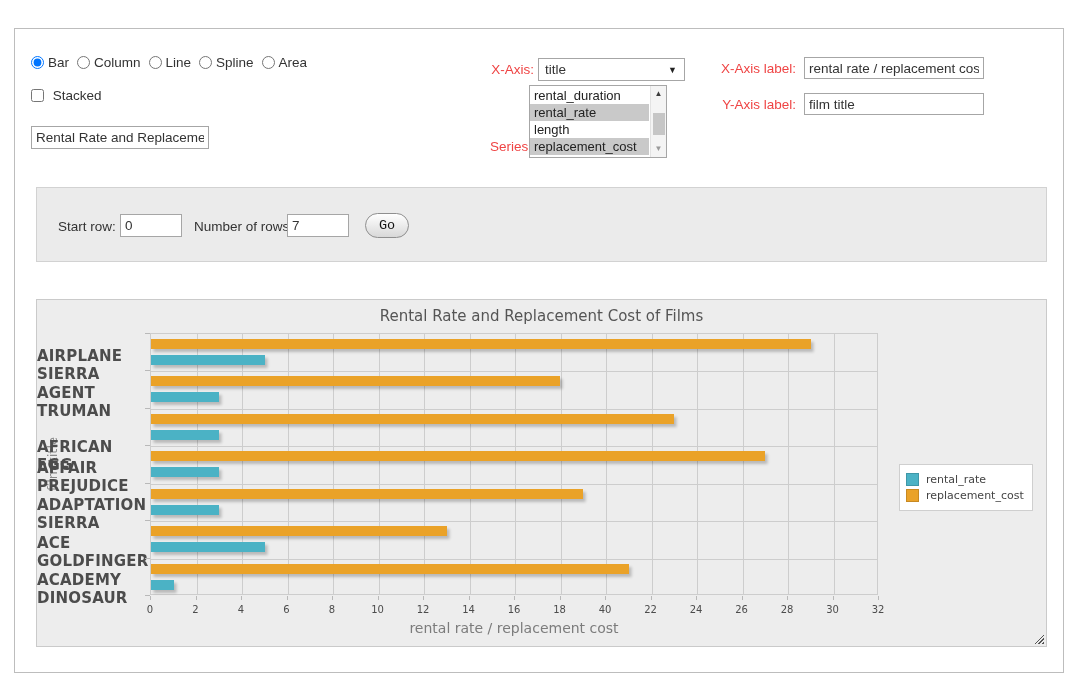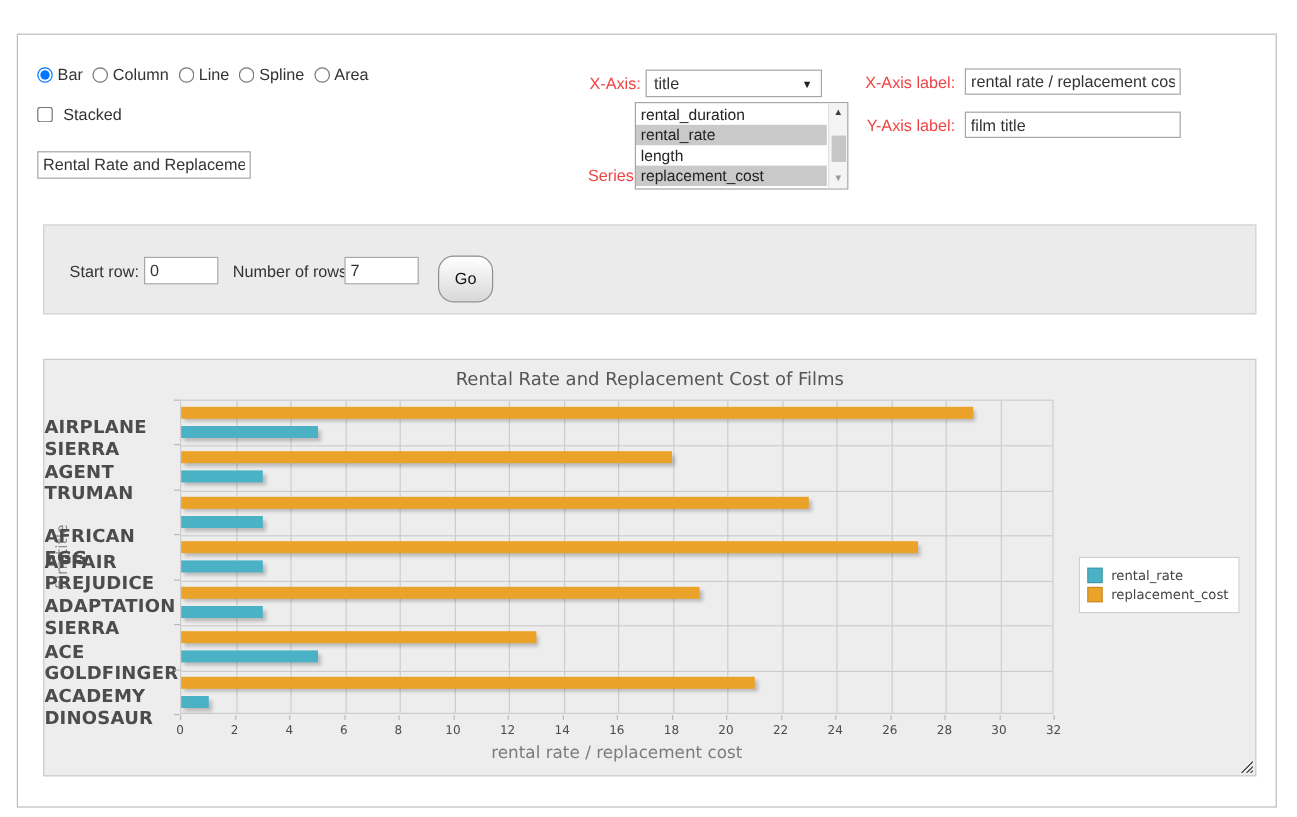--- a/index.html
+++ b/index.html
@@ -27,21 +27,21 @@
 
   #title-input { position:absolute; left:16px; top:97px; width:178px; height:23px; }
 
   .xaxis-lbl { left:419px; top:33px; width:100px; }
   .fake-select { position:absolute; left:523px; top:29px; width:147px; height:23px;
                  background:#fff; border:1px solid #a6a6a6; font-size:13.5px;
                  padding:3px 6px; }
   .fake-select .arrow { position:absolute; right:7px; top:6px; font-size:9px; color:#222; }
 
   .series-lbl { left:417px; top:110px; width:100px; }
-  .listbox { position:absolute; left:514px; top:56px; width:178px; height:73px;
+  .listbox { position:absolute; left:514px; top:56px; width:138px; height:73px;
              background:#fff; border:1px solid #a6a6a6; overflow:hidden; }
   .listbox .opts { position:absolute; left:0; top:1px; right:17px; }
   .opt { height:17px; line-height:17px; font-size:13px; padding:0 4px; color:#222;
          white-space:nowrap; overflow:hidden; }
   .opt.sel { background:#c9c9c9; }
   .sbar { position:absolute; right:0; top:0; bottom:0; width:16px; background:#f4f4f4;
           border-left:1px solid #e2e2e2; }
   .sbar .up, .sbar .dn { position:absolute; left:0; width:100%; height:14px;
           text-align:center; font-size:8px; line-height:14px; }
   .sbar .up { top:1px; color:#3c3c3c; }
@@ -52,24 +52,24 @@
   .xal-lbl { left:615px; top:32px; width:166px; }
   .yal-lbl { left:615px; top:68px; width:166px; }
   #xaxis-label-input { position:absolute; left:789px; top:28px; width:180px; height:22px; }
   #yaxis-label-input { position:absolute; left:789px; top:64px; width:180px; height:22px; }
 
   
   .rows-panel { position:absolute; left:21px; top:158px; width:1011px; height:75px;
                 background:#ebebeb; border:1px solid #d2d2d2; }
   .rows-panel .lbl2 { position:absolute; font-size:13.5px; color:#333; top:31px; }
   .rows-panel input { position:absolute; top:26px; width:62px; height:23px; }
-  .go-btn { position:absolute; left:328px; top:25px; height:39px; padding:0 13px;
+  .go-btn { position:absolute; left:328px; top:25px; height:25px; padding:0 13px;
             border:1px solid #8f8f8f; border-radius:13px; font-size:13.5px; color:#111;
             background:linear-gradient(#ffffff,#d8d8d8);
-            font-family:Liberation Sans, sans-serif; }
+            font-family:Liberation Mono, monospace; }
 
   
   .chart-box { position:absolute; left:21px; top:270px; width:1011px; height:348px;
                background:#ededed; border:1px solid #cacaca;
                font-family:"DejaVu Sans", sans-serif; }
   .chart-title { position:absolute; left:0; top:7px; width:100%; text-align:center;
                  font-size:15px; color:#555; }
   .plot { position:absolute; left:113px; top:33px; width:728px; height:262px;
           border:1px solid #cdcdcd; }
   .gridline { position:absolute; background:#cdcdcd; }
@@ -223,21 +223,21 @@
         <div class="xtick-lbl" style="left: 340.5px; top: 304px;">10</div>
         <div class="tickmark" style="left: 386px; top: 296px; width: 1px; height: 4px;"></div>
         <div class="xtick-lbl" style="left: 386px; top: 304px;">12</div>
         <div class="tickmark" style="left: 431.5px; top: 296px; width: 1px; height: 4px;"></div>
         <div class="xtick-lbl" style="left: 431.5px; top: 304px;">14</div>
         <div class="tickmark" style="left: 477px; top: 296px; width: 1px; height: 4px;"></div>
         <div class="xtick-lbl" style="left: 477px; top: 304px;">16</div>
         <div class="tickmark" style="left: 522.5px; top: 296px; width: 1px; height: 4px;"></div>
         <div class="xtick-lbl" style="left: 522.5px; top: 304px;">18</div>
         <div class="tickmark" style="left: 568px; top: 296px; width: 1px; height: 4px;"></div>
-        <div class="xtick-lbl" style="left: 568px; top: 304px;">20</div>
+        <div class="xtick-lbl" style="left: 568px; top: 304px;">40</div>
         <div class="tickmark" style="left: 613.5px; top: 296px; width: 1px; height: 4px;"></div>
         <div class="xtick-lbl" style="left: 613.5px; top: 304px;">22</div>
         <div class="tickmark" style="left: 659px; top: 296px; width: 1px; height: 4px;"></div>
         <div class="xtick-lbl" style="left: 659px; top: 304px;">24</div>
         <div class="tickmark" style="left: 704.5px; top: 296px; width: 1px; height: 4px;"></div>
         <div class="xtick-lbl" style="left: 704.5px; top: 304px;">26</div>
         <div class="tickmark" style="left: 750px; top: 296px; width: 1px; height: 4px;"></div>
         <div class="xtick-lbl" style="left: 750px; top: 304px;">28</div>
         <div class="tickmark" style="left: 795.5px; top: 296px; width: 1px; height: 4px;"></div>
         <div class="xtick-lbl" style="left: 795.5px; top: 304px;">30</div>

